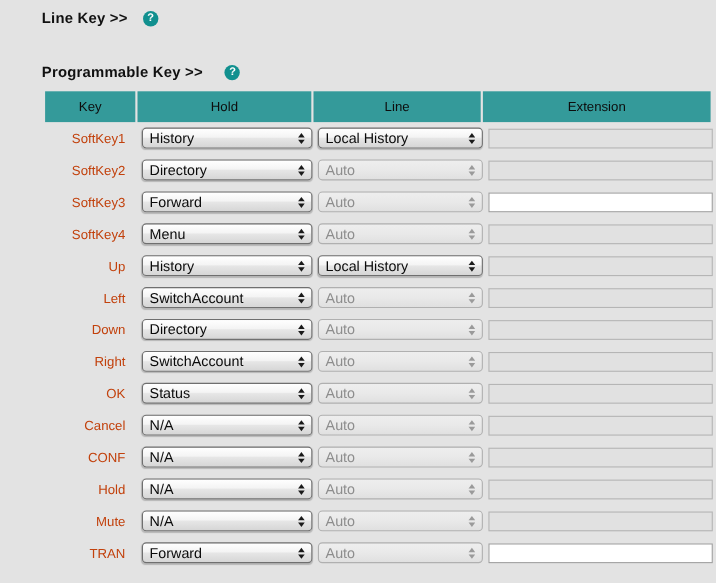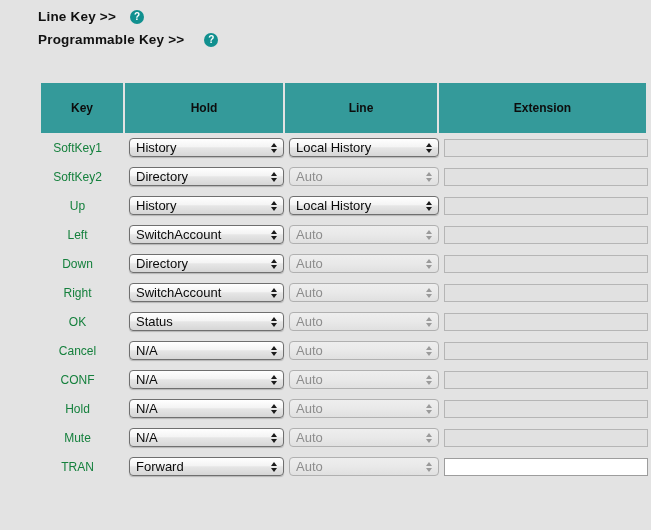--- a/index.html
+++ b/index.html
@@ -46,59 +46,59 @@
     font-size: 10px;
     font-weight: bold;
     line-height: 14px;
     text-align: center;
     margin-left: 14px;
     cursor: pointer;
     font-family: "Liberation Sans", sans-serif;
   }
 
   #line-key-head  { left: 22px; top: 9px; }
-  #prog-key-head  { left: 22px; top: 32px; }
+  #prog-key-head  { left: 22px; top: 58px; }
   #prog-key-head .help-icon { margin-left: 20px; }
 
   
   .key-table {
     position: absolute;
     left: 23px;
     top: 83px;
     width: 601px;
     border-collapse: separate;
     border-spacing: 2px 0;
     table-layout: fixed;
   }
   .key-table th {
     background: #349a9a;
     color: #0d0d0d;
-    font-weight: bold;
+    font-weight: normal;
     font-size: 12px;
     height: 26px;
-    padding: 12px;
+    padding: 1px;
     border: 0;
   }
   .key-table td {
     padding: 0;
     height: 29px;
     vertical-align: middle;
     border: 0;
   }
 
   .col-key  { width: 82px; }
   .col-type { width: 158px; }
   .col-line { width: 152px; }
   .col-ext  { width: 207px; }
 
   td.cell-key {
-    text-align: center;
+    text-align: right;
     padding-right: 9px;
     font-size: 12px;
-    color: #15803d;
+    color: #c2410c;
     white-space: nowrap;
   }
   td.cell-type, td.cell-line {
     padding-left: 4px;
   }
   td.cell-ext {
     padding-left: 5px;
     padding-right: 2px;
   }
 
@@ -239,20 +239,56 @@
             <div class="sel sel-line disabled"><span>Auto</span><span class="arrows">
                 <i class="up"></i>
                 <i class="down"></i>
               </span></div>
           </td>
           <td class="cell-ext">
             <input type="text" class="ext-input" disabled="" value="" style="">
           </td>
         </tr>
         <tr>
+          <td class="cell-key">SoftKey3</td>
+          <td class="cell-type">
+            <div class="sel sel-type"><span>Forward</span><span class="arrows">
+                <i class="up"></i>
+                <i class="down"></i>
+              </span></div>
+          </td>
+          <td class="cell-line">
+            <div class="sel sel-line disabled"><span>Auto</span><span class="arrows">
+                <i class="up"></i>
+                <i class="down"></i>
+              </span></div>
+          </td>
+          <td class="cell-ext">
+            <input type="text" class="ext-input enabled" value="" style="">
+          </td>
+        </tr>
+        <tr>
+          <td class="cell-key">SoftKey4</td>
+          <td class="cell-type">
+            <div class="sel sel-type"><span>Menu</span><span class="arrows">
+                <i class="up"></i>
+                <i class="down"></i>
+              </span></div>
+          </td>
+          <td class="cell-line">
+            <div class="sel sel-line disabled"><span>Auto</span><span class="arrows">
+                <i class="up"></i>
+                <i class="down"></i>
+              </span></div>
+          </td>
+          <td class="cell-ext">
+            <input type="text" class="ext-input" disabled="" value="" style="">
+          </td>
+        </tr>
+        <tr>
           <td class="cell-key">Up</td>
           <td class="cell-type">
             <div class="sel sel-type"><span>History</span><span class="arrows">
                 <i class="up"></i>
                 <i class="down"></i>
               </span></div>
           </td>
           <td class="cell-line">
             <div class="sel sel-line"><span>Local History</span><span class="arrows">
                 <i class="up"></i>

